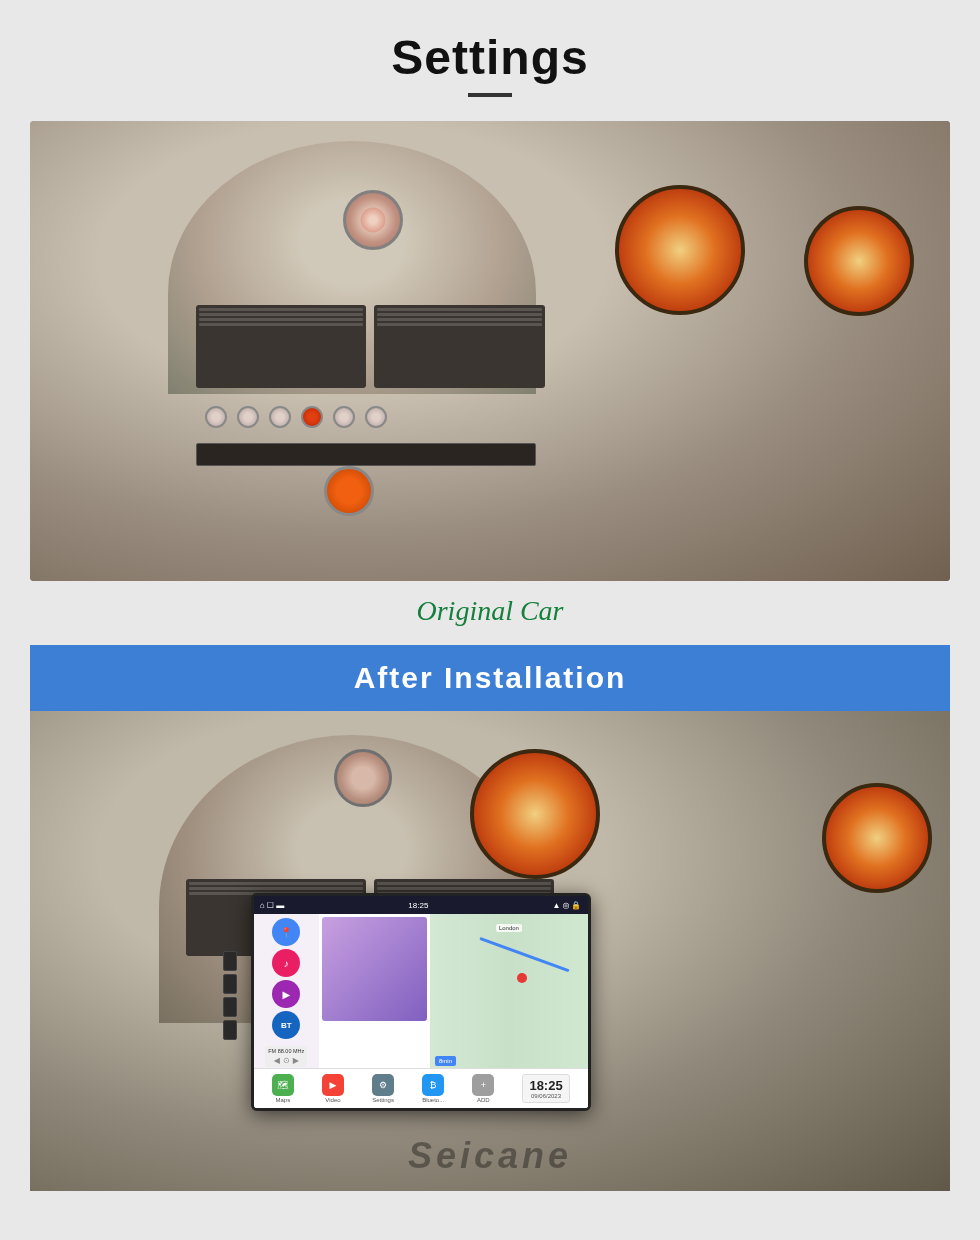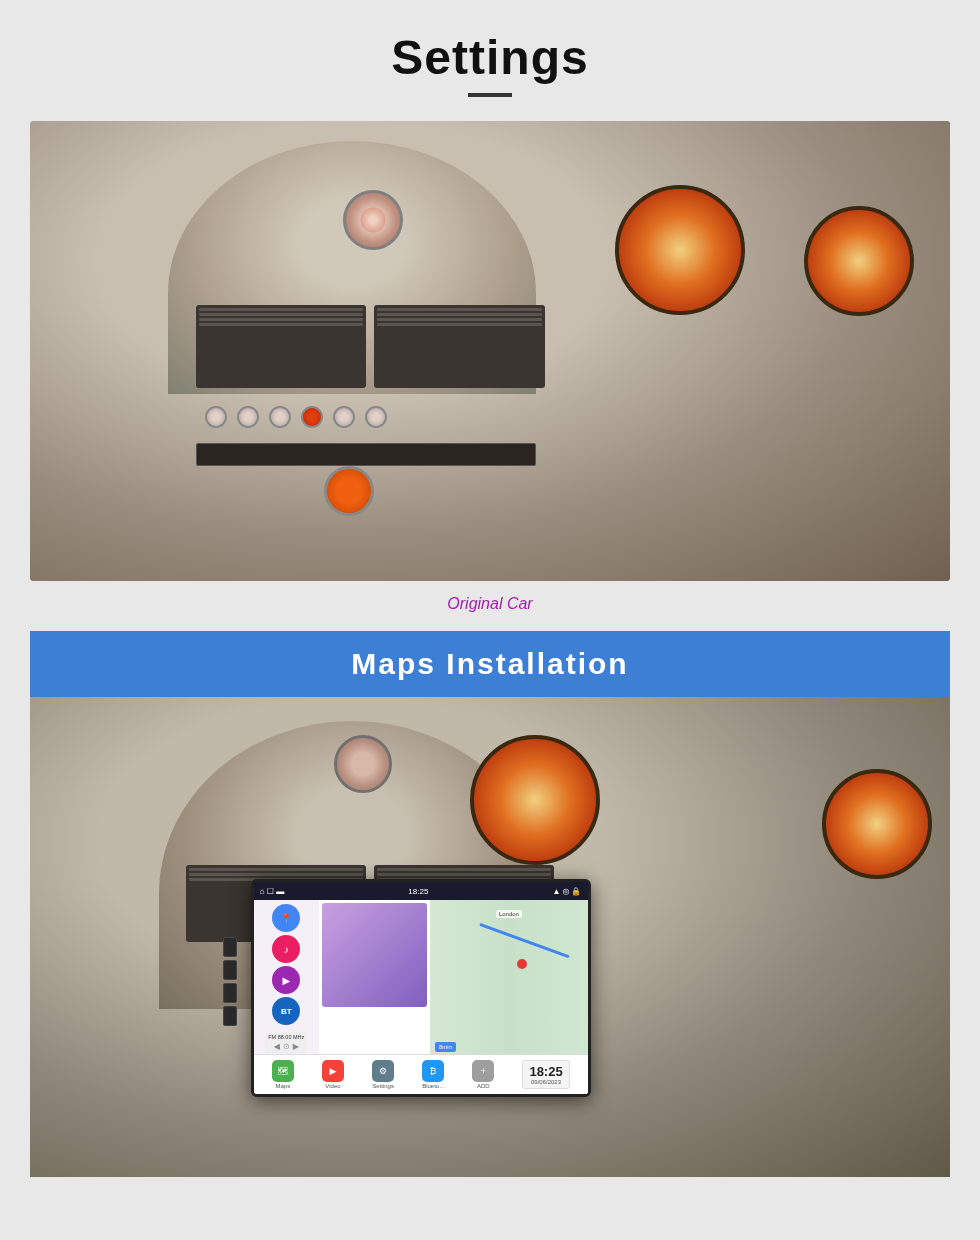--- a/index.html
+++ b/index.html
@@ -177,25 +177,26 @@
     }
 
     .gauge-right {
       top: 15%;
       right: 2%;
       width: 110px;
       height: 110px;
     }
 
     .original-car-label {
-      font-size: 16px;
-      color: #a21caf;
+      font-size: 28px;
+      color: #15803d;
       text-align: center;
       margin: 14px 0 18px;
       font-style: italic;
+      font-family: Liberation Serif, serif;
     }
 
     .after-install-banner {
       width: 100%;
       background: #3d7fd4;
       padding: 16px 0;
       text-align: center;
     }
 
     .after-install-banner-text {
@@ -499,21 +500,21 @@
     <div class="gauges">
       <div class="gauge-circle gauge-left"></div>
       <div class="gauge-circle gauge-right"></div>
     </div>
   </div>
 
   <p class="original-car-label">Original Car</p>
 
   <div>
     <div class="after-install-banner">
-      <span class="after-install-banner-text">Maps  Installation</span>
+      <span class="after-install-banner-text">After  Installation</span>
     </div>
 
     <div class="car-image-after">
       <div class="after-bg"></div>
       <div class="after-arch"></div>
       <div class="after-center-knob"></div>
       <div class="after-vents">
         <div class="vent-box">
           <div class="vent-slat"></div>
           <div class="vent-slat"></div>
@@ -597,15 +598,16 @@
           <div class="time-display">
             <span class="time-big">18:25</span>
             <span class="time-date">09/06/2023</span>
           </div>
         </div>
       </div>
 
       <div class="after-gauges-left"></div>
       <div class="after-gauges-right"></div>
 
+      <div class="seicane-watermark">Seicane</div>
     </div>
   </div>
 </div>
 
 </body></html>

